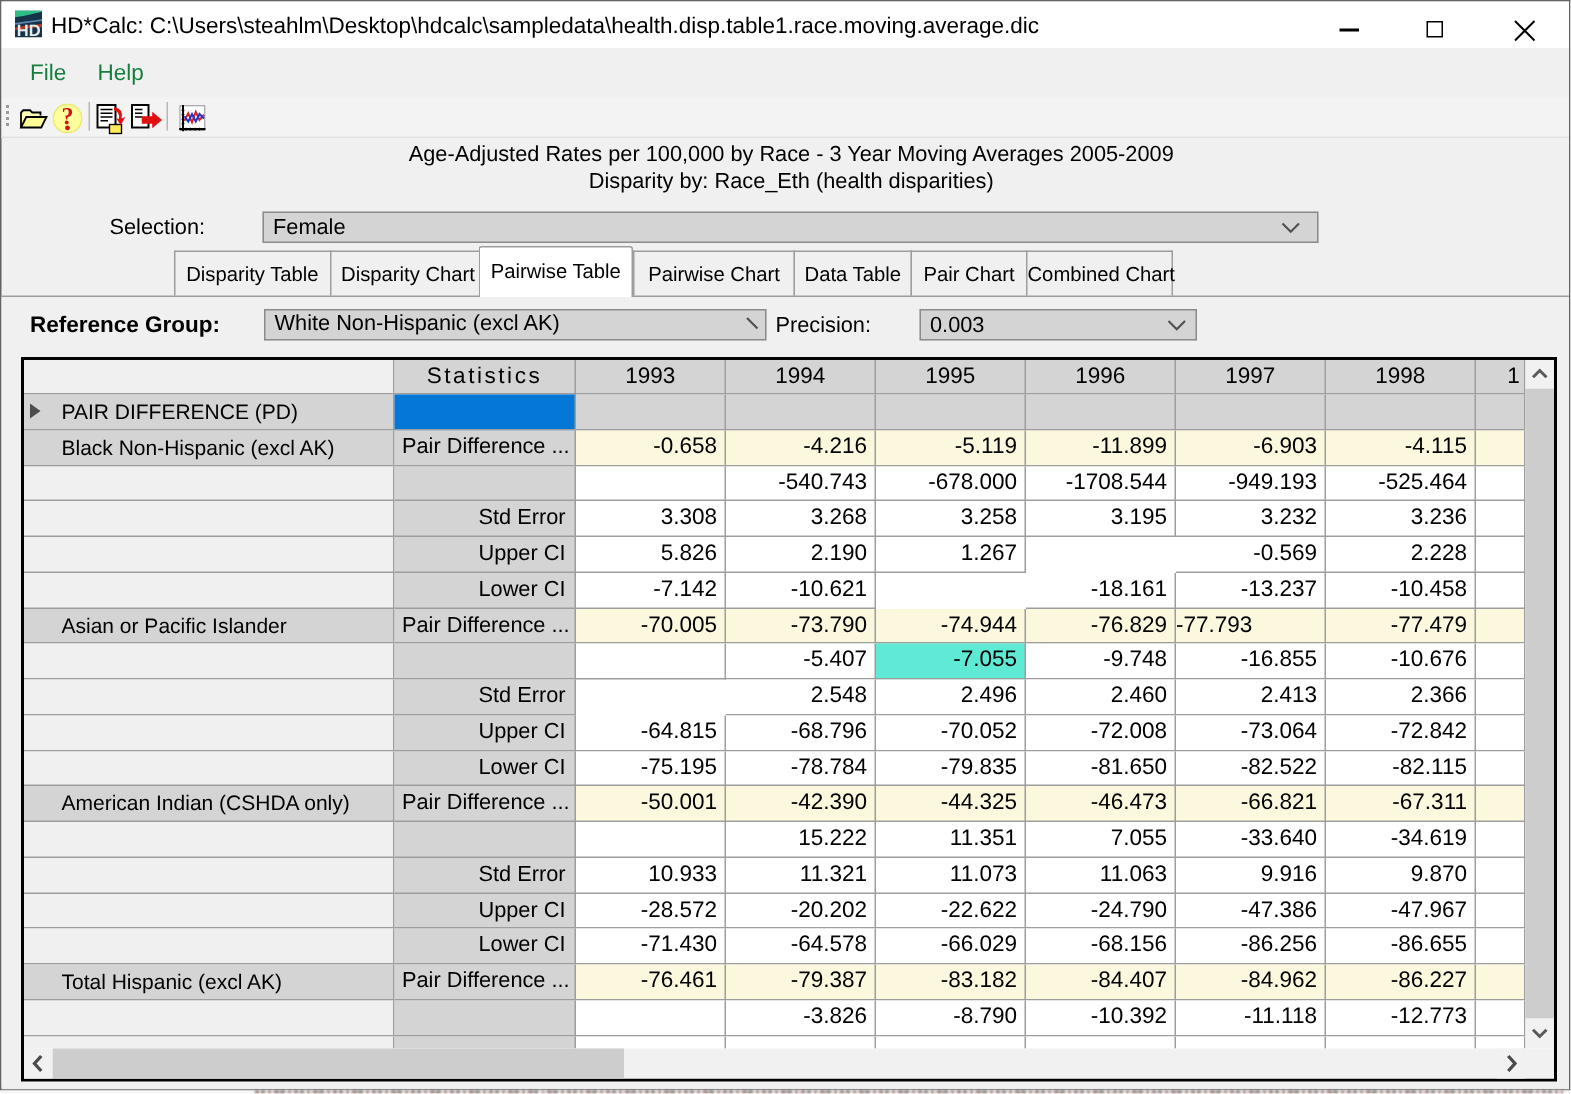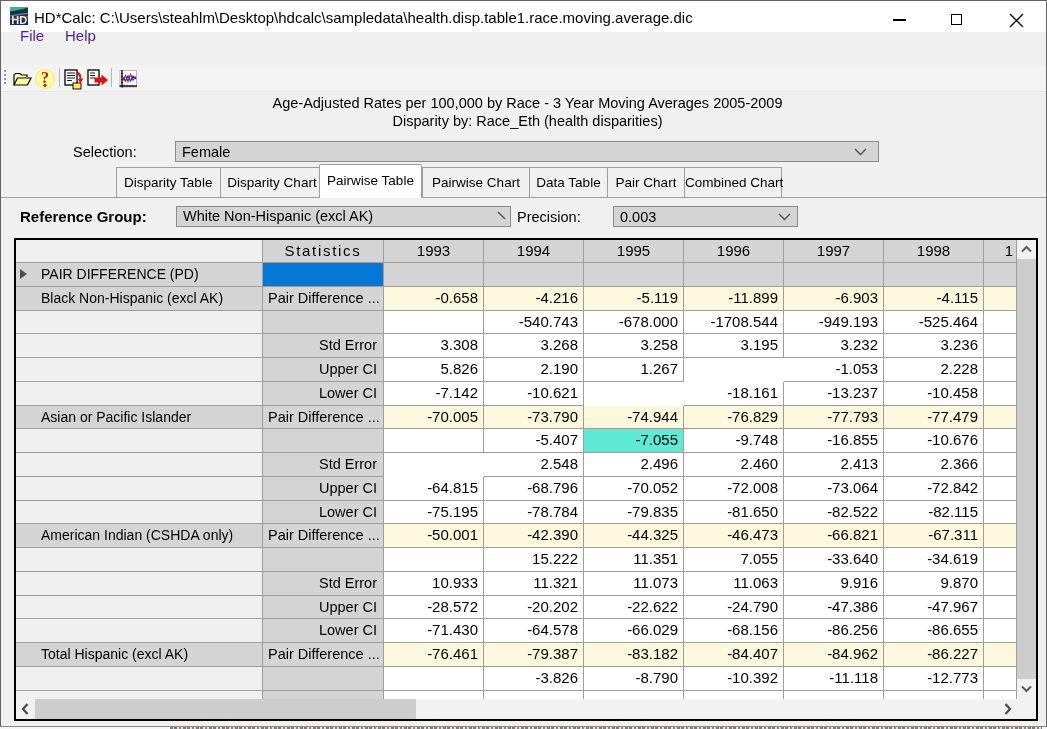--- a/index.html
+++ b/index.html
@@ -3,21 +3,21 @@
 <style>
 * { margin:0; padding:0; box-sizing:border-box; }
 html,body { width:1047px; height:729px; overflow:hidden; font-family:"Liberation Sans",sans-serif; }
 #stage { position:relative; width:1047px; height:729px; background:#fafafa; }
 #win { position:absolute; left:0; top:0; width:1047px; height:726.5px; background:#f0f0f0;
   border:1px solid #636363; border-bottom:1.5px solid #8a8a8a; }
 .abs { position:absolute; }
 #titlebar { left:0; top:0; width:1045px; height:31px; background:#ffffff; }
 #titletext { left:33px; top:8px; font-size:15px; color:#000; white-space:nowrap; }
 #menubar { left:0; top:31px; width:1045px; height:33px; background:#f0f0f0; }
-.menuitem { top:26px; font-size:15px; color:#4c1d95; }
+.menuitem { top:39px; font-size:15px; color:#15803d; }
 #toolbar { left:0; top:64px; width:1045px; height:27px; background:#f3f3f3; border-bottom:1px solid #e2e2e2;}
 .tbicon { top:4px; width:20px; height:20px; }
 .tbsep { top:3px; width:1px; height:19px; background:#b6b6b6; }
 #heading1 { left:4px; top:93.5px; width:1045px; text-align:center; font-size:14.5px; color:#000; }
 #heading2 { left:4px; top:112px; width:1045px; text-align:center; font-size:14.5px; color:#000; }
 .label { font-size:14.5px; color:#000; }
 .combo { background:#d4d4d4; border:1px solid #8b8b8b; font-size:14.5px; color:#000;
   padding-left:6px; display:flex; align-items:center; }
 .chev { position:absolute; }
 .tab { position:absolute; top:166px; height:30px; background:#f0f0f0; border:1px solid #9d9d9d;
@@ -199,39 +199,39 @@
 <div class="c " style="left:683px;top:333.25px;width:100px;height:23.75px;background:#ffffff;text-align:right;padding-right:5px;">3.195</div>
 <div class="c " style="left:783px;top:333.25px;width:100px;height:23.75px;background:#ffffff;text-align:right;padding-right:5px;">3.232</div>
 <div class="c " style="left:883px;top:333.25px;width:100px;height:23.75px;background:#ffffff;text-align:right;padding-right:5px;">3.236</div>
 <div class="c " style="left:983px;top:333.25px;width:33px;height:23.75px;background:#ffffff;text-align:center;"></div>
 <div class="c rh" style="left:15px;top:357.0px;width:247px;height:23.75px;background:#f0f0f0;text-align:left;padding-left:25px;"></div>
 <div class="c st" style="left:262px;top:357.0px;width:121px;height:23.75px;background:#d4d4d4;text-align:right;padding-right:6px;">Upper CI</div>
 <div class="c " style="left:383px;top:357.0px;width:100px;height:23.75px;background:#ffffff;text-align:right;padding-right:5px;">5.826</div>
 <div class="c " style="left:483px;top:357.0px;width:100px;height:23.75px;background:#ffffff;text-align:right;padding-right:5px;">2.190</div>
 <div class="c " style="left:583px;top:357.0px;width:100px;height:23.75px;background:#ffffff;text-align:right;padding-right:5px;">1.267</div>
 <div class="c " style="left:683px;top:357.0px;width:100px;height:23.75px;background:#ffffff;text-align:right;padding-right:5px;margin-top:48px;">-5.637</div>
-<div class="c " style="left:783px;top:357.0px;width:100px;height:23.75px;background:#ffffff;text-align:right;padding-right:5px;">-1.053</div>
+<div class="c " style="left:783px;top:357.0px;width:100px;height:23.75px;background:#ffffff;text-align:right;padding-right:5px;">-0.569</div>
 <div class="c " style="left:883px;top:357.0px;width:100px;height:23.75px;background:#ffffff;text-align:right;padding-right:5px;">2.228</div>
 <div class="c " style="left:983px;top:357.0px;width:33px;height:23.75px;background:#ffffff;text-align:center;"></div>
 <div class="c rh" style="left:15px;top:380.75px;width:247px;height:23.75px;background:#f0f0f0;text-align:left;padding-left:25px;"></div>
 <div class="c st" style="left:262px;top:380.75px;width:121px;height:23.75px;background:#d4d4d4;text-align:right;padding-right:6px;">Lower CI</div>
 <div class="c " style="left:383px;top:380.75px;width:100px;height:23.75px;background:#ffffff;text-align:right;padding-right:5px;">-7.142</div>
 <div class="c " style="left:483px;top:380.75px;width:100px;height:23.75px;background:#ffffff;text-align:right;padding-right:5px;">-10.621</div>
 <div class="c " style="left:583px;top:380.75px;width:100px;height:23.75px;background:#ffffff;text-align:right;padding-right:5px;margin-top:48px;">-11.504</div>
 <div class="c " style="left:683px;top:380.75px;width:100px;height:23.75px;background:#ffffff;text-align:right;padding-right:5px;">-18.161</div>
 <div class="c " style="left:783px;top:380.75px;width:100px;height:23.75px;background:#ffffff;text-align:right;padding-right:5px;">-13.237</div>
 <div class="c " style="left:883px;top:380.75px;width:100px;height:23.75px;background:#ffffff;text-align:right;padding-right:5px;">-10.458</div>
 <div class="c " style="left:983px;top:380.75px;width:33px;height:23.75px;background:#ffffff;text-align:center;"></div>
 <div class="c rh" style="left:15px;top:404.5px;width:247px;height:23.75px;background:#d4d4d4;text-align:left;padding-left:25px;">Asian or Pacific Islander</div>
 <div class="c st" style="left:262px;top:404.5px;width:121px;height:23.75px;background:#d4d4d4;text-align:left;padding-left:5px;">Pair Difference ...</div>
 <div class="c " style="left:383px;top:404.5px;width:100px;height:23.75px;background:#fbf8dd;text-align:right;padding-right:5px;">-70.005</div>
 <div class="c " style="left:483px;top:404.5px;width:100px;height:23.75px;background:#fbf8dd;text-align:right;padding-right:5px;">-73.790</div>
 <div class="c " style="left:583px;top:404.5px;width:100px;height:23.75px;background:#fbf8dd;text-align:right;padding-right:5px;">-74.944</div>
 <div class="c " style="left:683px;top:404.5px;width:100px;height:23.75px;background:#fbf8dd;text-align:right;padding-right:5px;">-76.829</div>
-<div class="c " style="left:783px;top:404.5px;width:100px;height:23.75px;background:#fbf8dd;text-align:right;padding-right:5px;">-77.793</div>
+<div class="c " style="left:783px;top:404.5px;width:100px;height:23.75px;background:#fbf8dd;text-align:left;padding-right:5px;">-77.793</div>
 <div class="c " style="left:883px;top:404.5px;width:100px;height:23.75px;background:#fbf8dd;text-align:right;padding-right:5px;">-77.479</div>
 <div class="c " style="left:983px;top:404.5px;width:33px;height:23.75px;background:#fbf8dd;text-align:center;"></div>
 <div class="c rh" style="left:15px;top:428.25px;width:247px;height:23.75px;background:#f0f0f0;text-align:left;padding-left:25px;"></div>
 <div class="c st" style="left:262px;top:428.25px;width:121px;height:23.75px;background:#d4d4d4;text-align:left;padding-left:5px;"></div>
 <div class="c " style="left:383px;top:428.25px;width:100px;height:23.75px;background:#ffffff;text-align:right;padding-right:5px;"></div>
 <div class="c " style="left:483px;top:428.25px;width:100px;height:23.75px;background:#ffffff;text-align:right;padding-right:5px;">-5.407</div>
 <div class="c " style="left:583px;top:428.25px;width:100px;height:23.75px;background:#5eead4;text-align:right;padding-right:5px;">-7.055</div>
 <div class="c " style="left:683px;top:428.25px;width:100px;height:23.75px;background:#ffffff;text-align:right;padding-right:5px;">-9.748</div>
 <div class="c " style="left:783px;top:428.25px;width:100px;height:23.75px;background:#ffffff;text-align:right;padding-right:5px;">-16.855</div>
 <div class="c " style="left:883px;top:428.25px;width:100px;height:23.75px;background:#ffffff;text-align:right;padding-right:5px;">-10.676</div>

